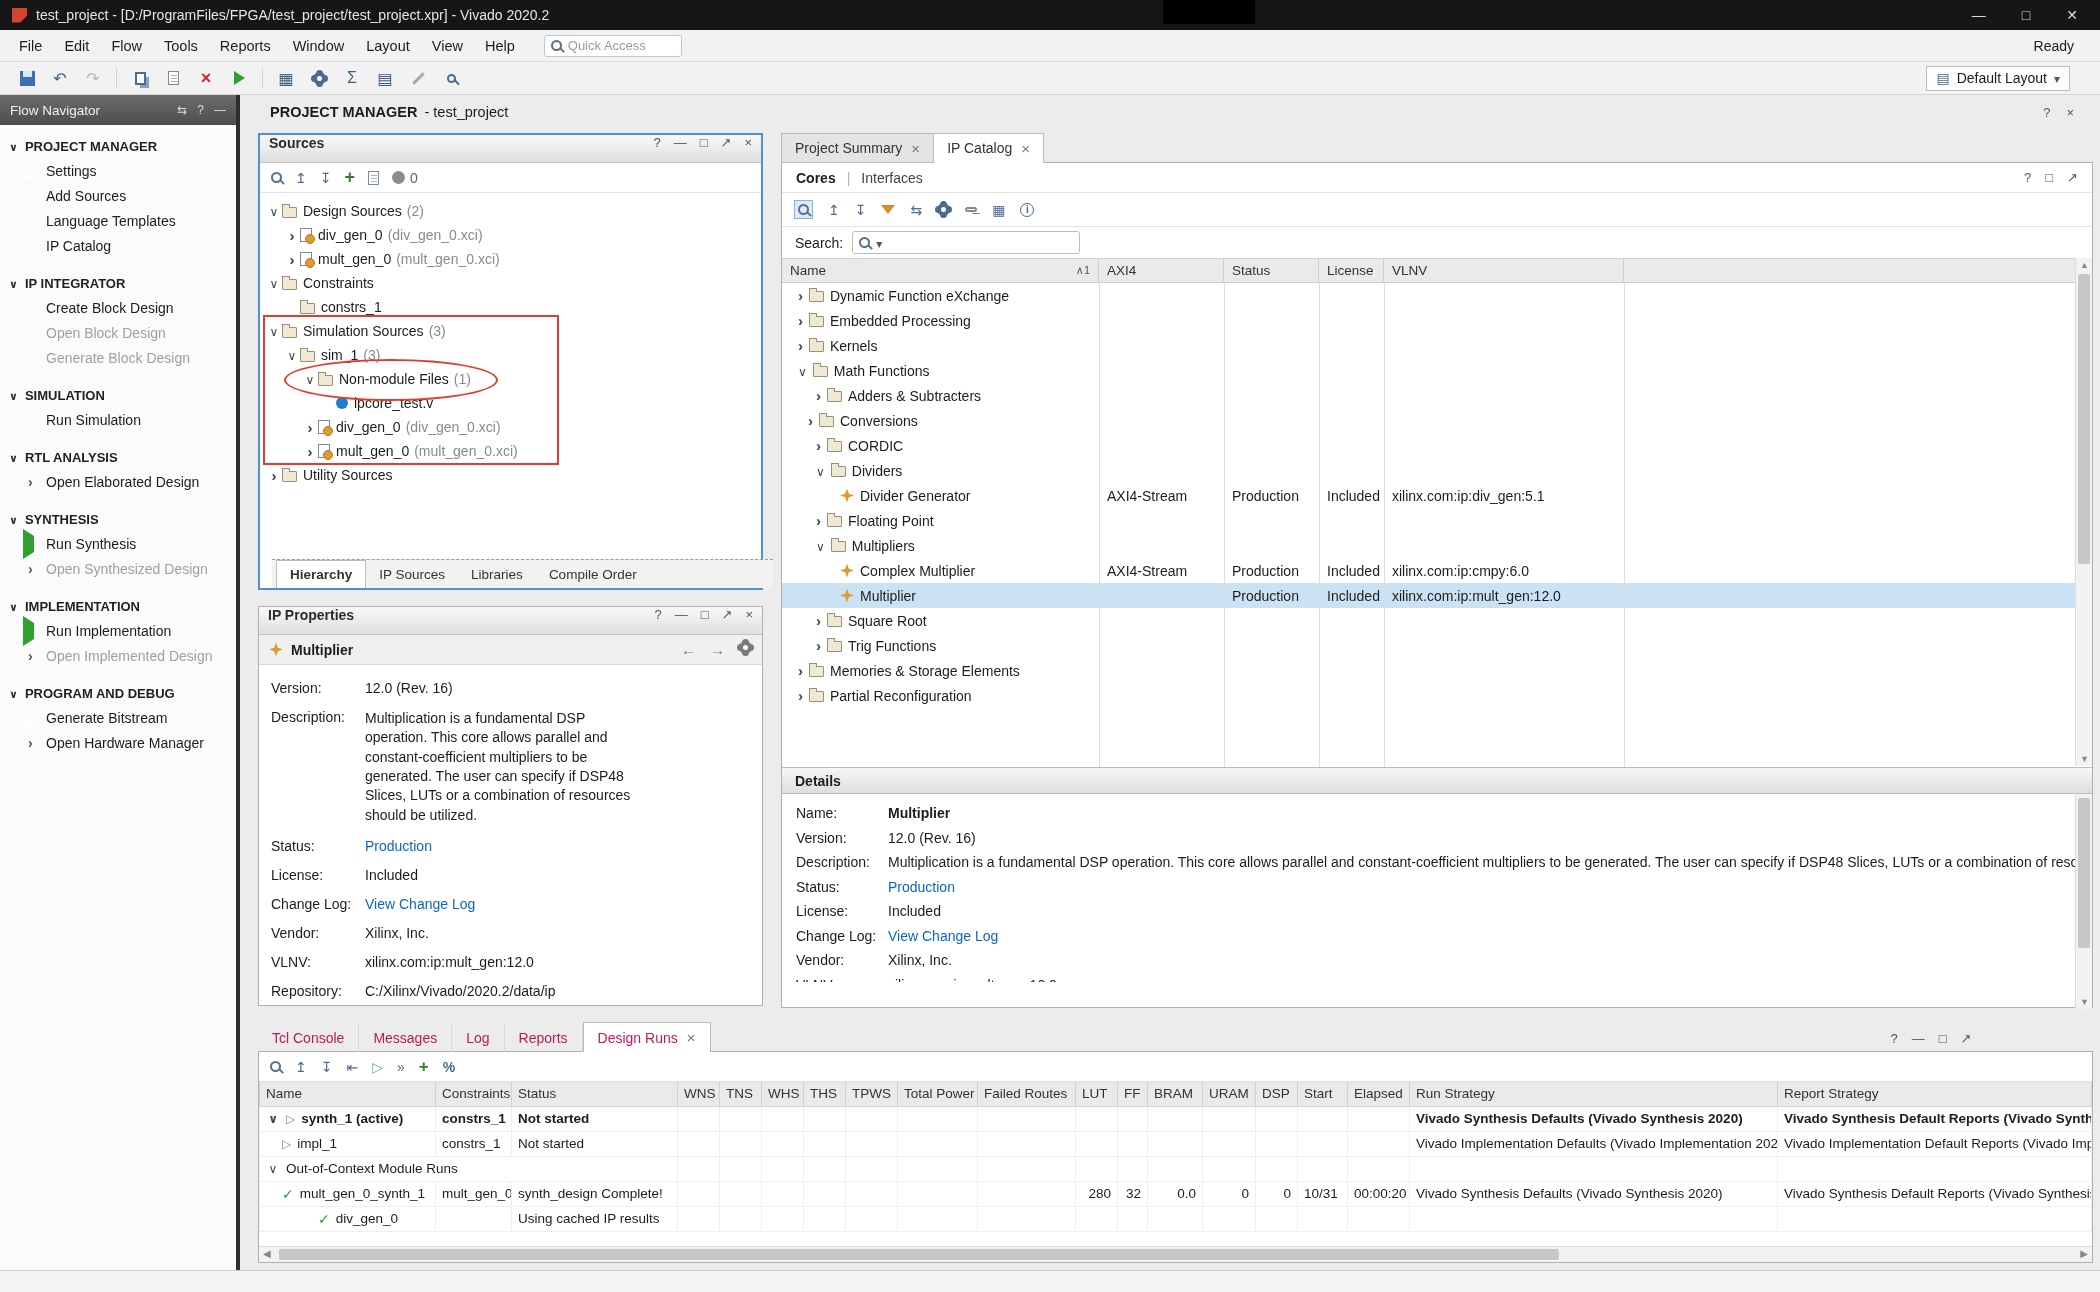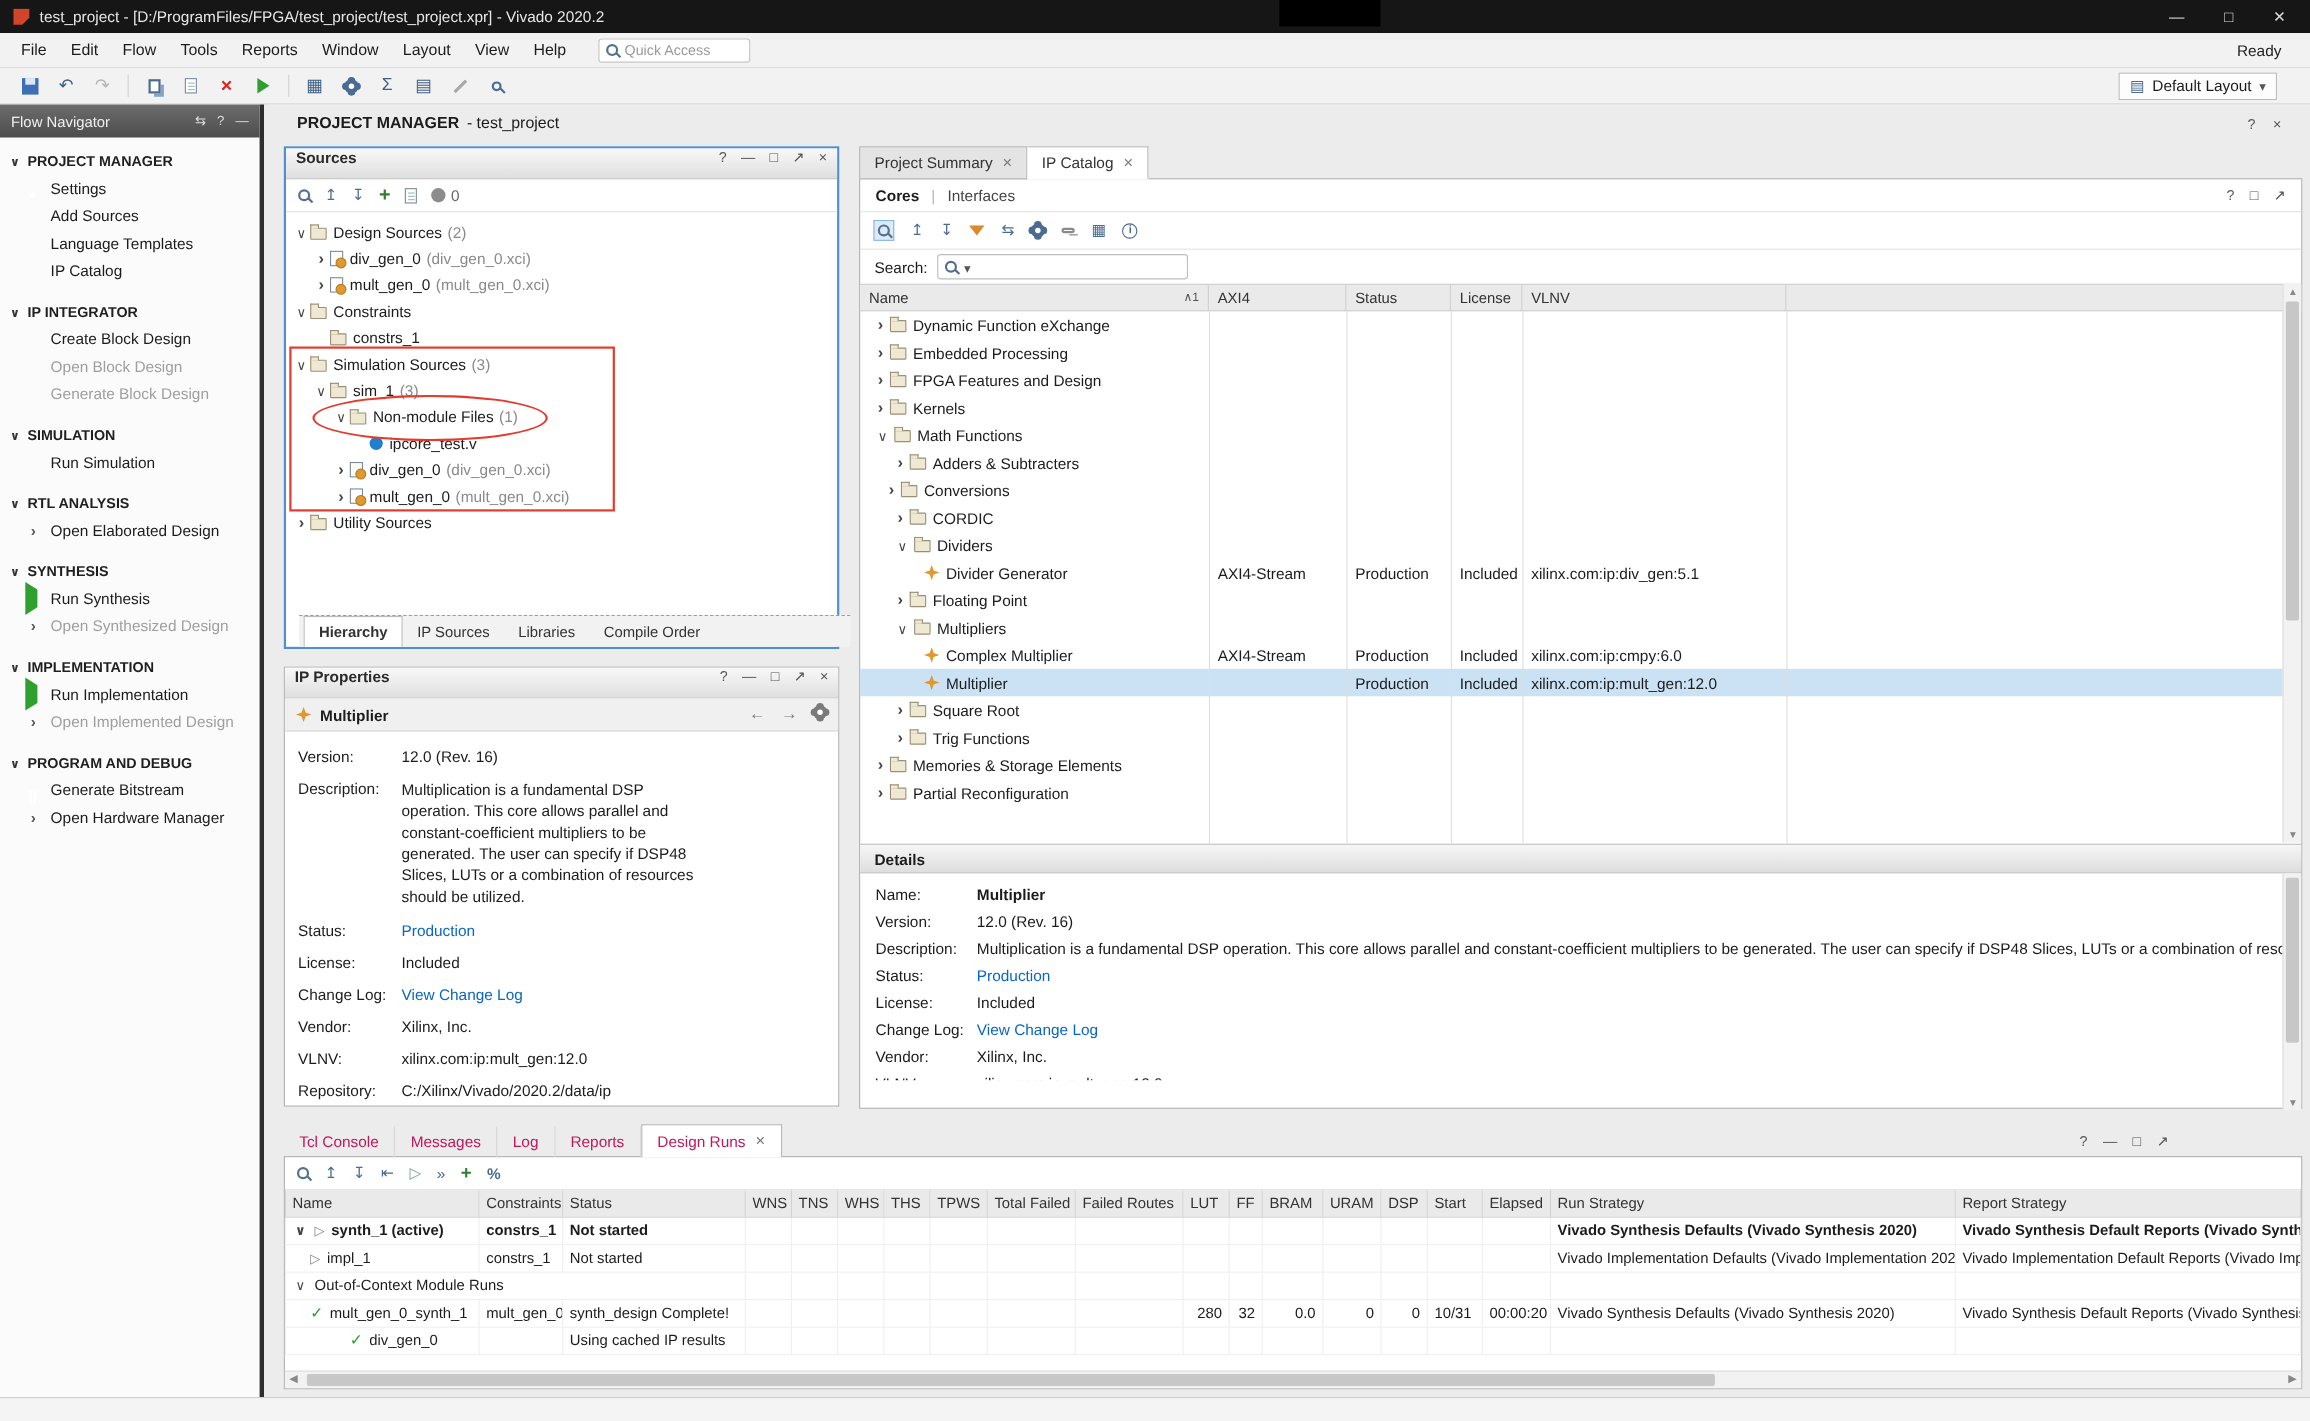--- a/index.html
+++ b/index.html
@@ -595,32 +595,20 @@
         <div class="ccell"></div>
         <div class="ccell"></div>
         <div class="ccell"></div>
         <div class="ccell"></div>
         <div></div>
       </div>
     <div class="crow">
         <div class="cname" style="padding-left:16px">
           <span class="arr c-col"></span>
           <span class="ic-folder"></span>
-          <span>FPGA Features and Design</span>
-        </div>
-        <div class="ccell"></div>
-        <div class="ccell"></div>
-        <div class="ccell"></div>
-        <div class="ccell"></div>
-        <div></div>
-      </div>
-    <div class="crow">
-        <div class="cname" style="padding-left:16px">
-          <span class="arr c-col"></span>
-          <span class="ic-folder"></span>
           <span>Kernels</span>
         </div>
         <div class="ccell"></div>
         <div class="ccell"></div>
         <div class="ccell"></div>
         <div class="ccell"></div>
         <div></div>
       </div>
     <div class="crow">
         <div class="cname" style="padding-left:16px">
@@ -897,21 +885,21 @@
     <tbody>
         <tr>
       <th>Name</th>
       <th>Constraints</th>
       <th>Status</th>
       <th>WNS</th>
       <th>TNS</th>
       <th>WHS</th>
       <th>THS</th>
       <th>TPWS</th>
-      <th>Total Failed</th>
+      <th>Total Power</th>
       <th>Failed Routes</th>
       <th>LUT</th>
       <th>FF</th>
       <th>BRAM</th>
       <th>URAM</th>
       <th>DSP</th>
       <th>Start</th>
       <th>Elapsed</th>
       <th>Run Strategy</th>
       <th>Report Strategy</th>

